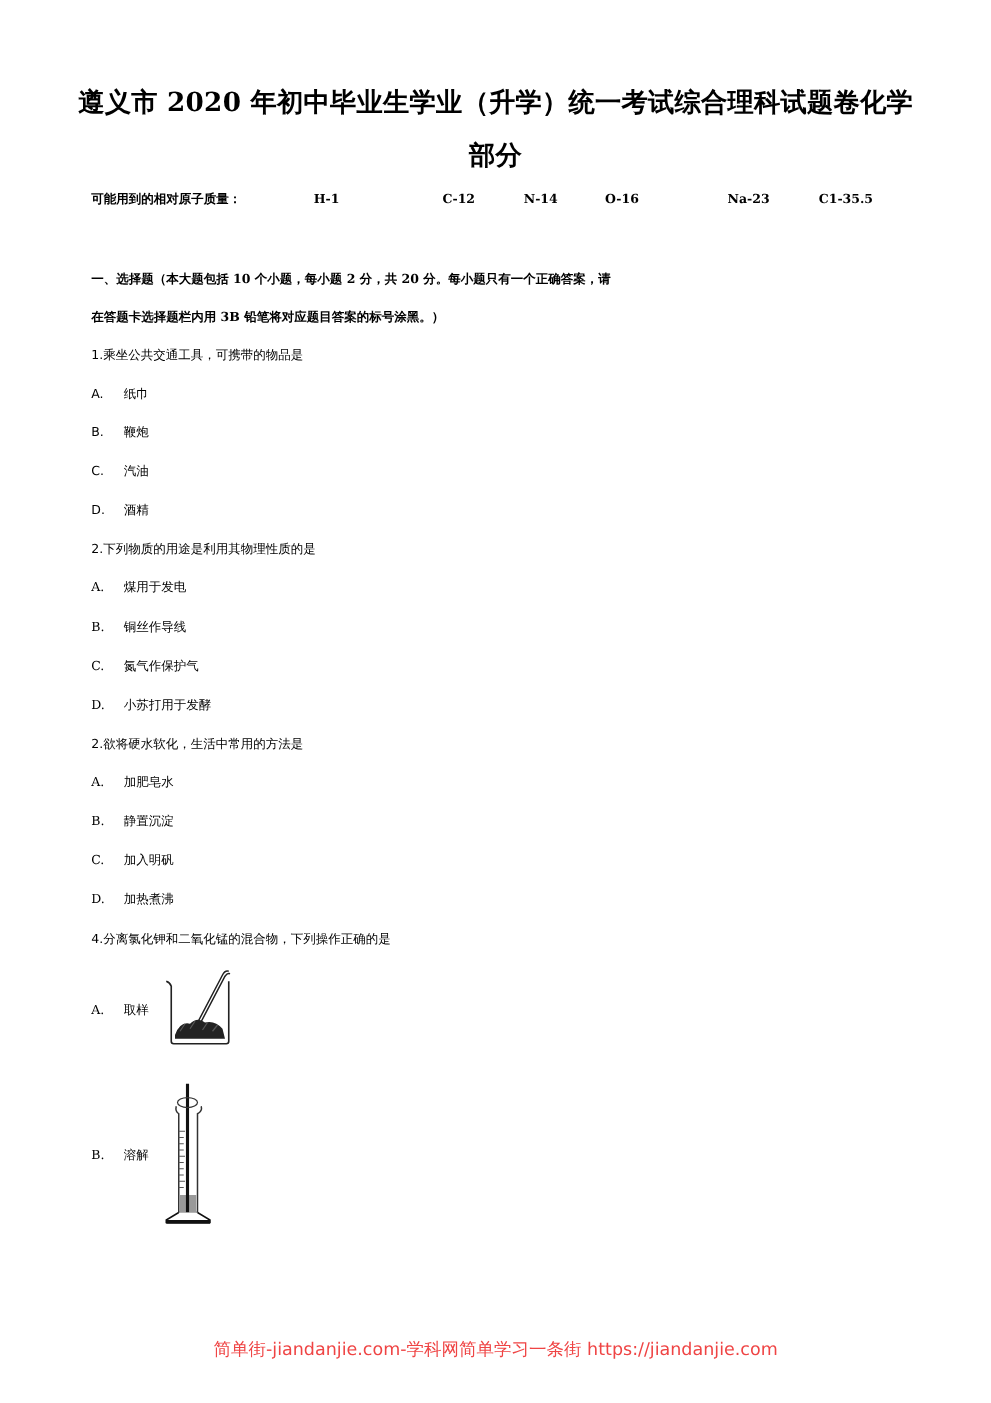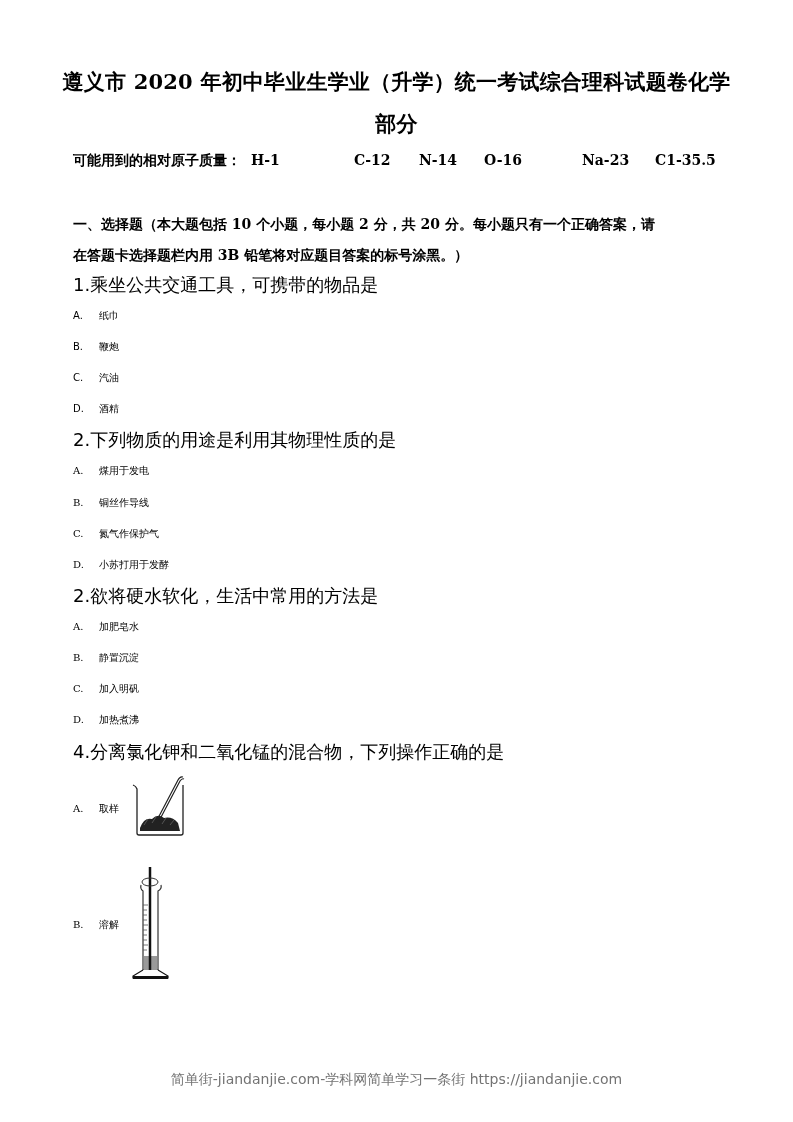--- a/index.html
+++ b/index.html
@@ -1,27 +1,27 @@
 <!DOCTYPE html>
 <html><head>
 <meta charset="utf-8">
 <style>
   html, body { margin: 0; padding: 0; background: #fff; }
   body { width: 793px; height: 1122px; position: relative; overflow: hidden; color: #000; }
   .page { position: absolute; left: 0; top: 0; width: 793px; height: 988px; }
   .title { position: absolute; left: 60px; width: 673px; text-align: center; font-family: "DejaVu Serif", serif; font-weight: bold; font-size: 21px; line-height: 28px; letter-spacing: 0.2px; }
   .t1 { top: 68px; }
   .t2 { top: 110px; }
-  .bold-line { position: absolute; left: 73px; font-family: "DejaVu Serif", serif; font-weight: bold; font-size: 14px; line-height: 20px; white-space: nowrap; }
+  .bold-line { position: absolute; left: 73px; font-family: "DejaVu Serif", serif; font-weight: bold; font-size: 10px; line-height: 20px; white-space: nowrap; }
   .mass-item { position: absolute; top: 0; }
-  .q { position: absolute; left: 73px; font-family: "DejaVu Sans", sans-serif; font-size: 18px; line-height: 18px; white-space: nowrap; }
+  .q { position: absolute; left: 73px; font-family: "DejaVu Sans", sans-serif; font-size: 10px; line-height: 18px; white-space: nowrap; }
   .opt { position: absolute; left: 73px; font-family: "DejaVu Serif", serif; font-size: 10px; line-height: 18px; white-space: nowrap; }
   .opt .lbl { display: inline-block; width: 26px; }
   .opt.sans { font-family: "DejaVu Sans", sans-serif; }
-  .footer { position: absolute; top: 1071px; left: 0; width: 793px; text-align: center; font-family: "DejaVu Sans", sans-serif; font-size: 14px; color: #737373; }
+  .footer { position: absolute; top: 1071px; left: 0; width: 793px; text-align: center; font-family: "DejaVu Sans", sans-serif; font-size: 14px; color: #ef4444; }
   svg { position: absolute; }
 </style>
 </head>
 <body>
 
 <div class="page">
 
   <div class="title t1">遵义市 2020 年初中毕业生学业（升学）统一考试综合理科试题卷化学</div>
   <div class="title t2">部分</div>
 

